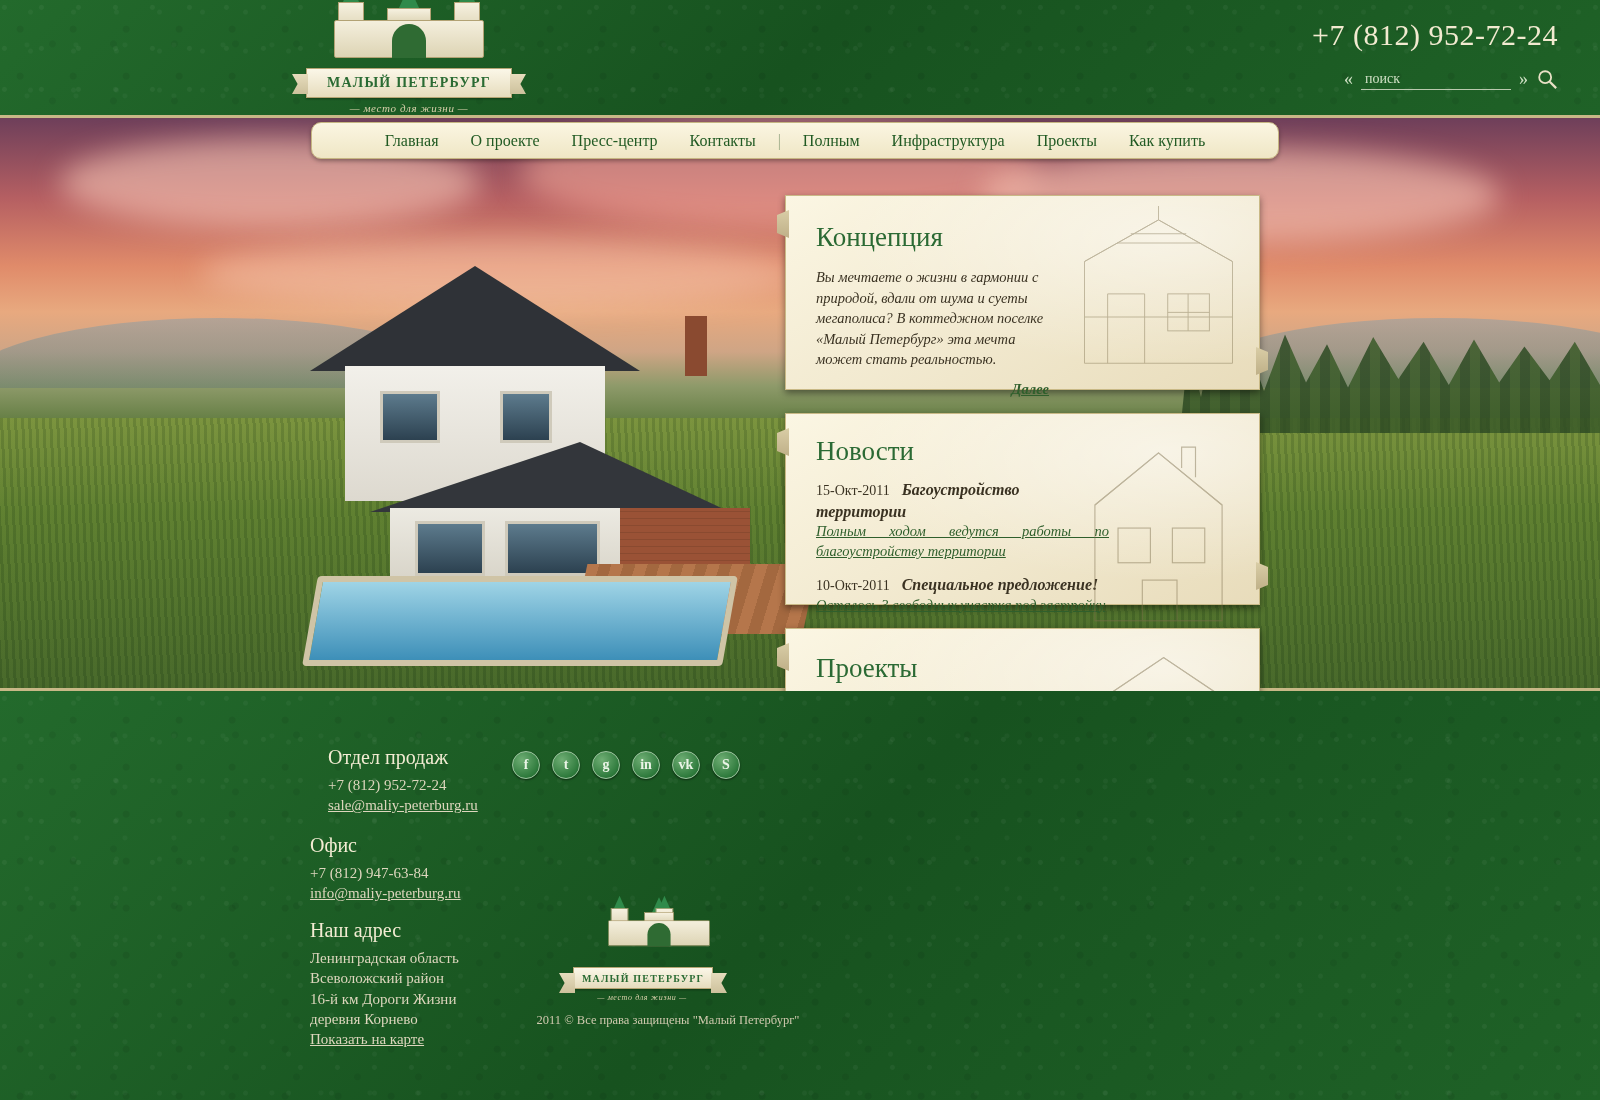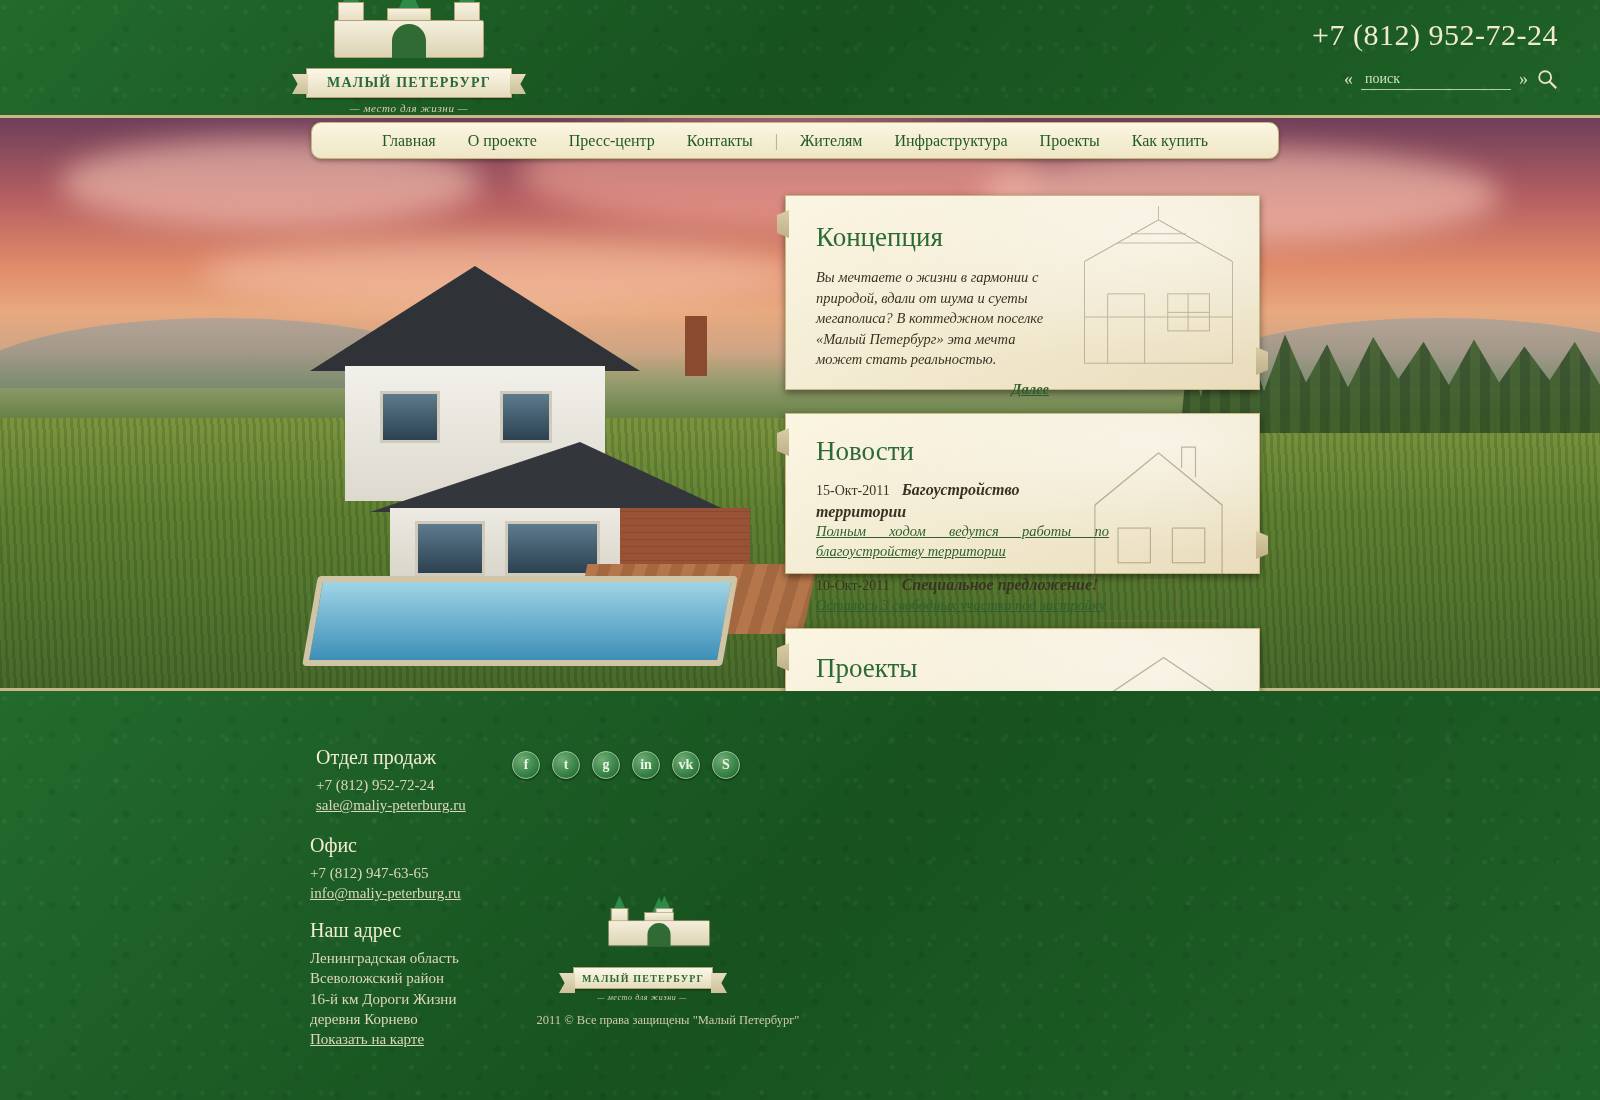--- a/index.html
+++ b/index.html
@@ -237,21 +237,21 @@
     display:inline-block; font-style:italic; font-weight:bold;
     color:#2b5e2b; text-decoration:underline; font-size:15px;
   }
 
   
   #card-concept { left:785px; top:195px; width:475px; height:195px; padding:26px 200px 18px 30px; }
   #card-concept p { margin:14px 0 0; line-height:1.42; }
   #card-concept .more-wrap { text-align:right; margin-top:10px; padding-right:10px;}
 
   
-  #card-news { left:785px; top:413px; width:475px; height:161px; padding:22px 150px 16px 30px; }
+  #card-news { left:785px; top:413px; width:475px; height:192px; padding:22px 150px 16px 30px; }
   .news-item { margin-top:12px; line-height:1.35; }
   .news-date { font-size:14px; color:#3a3222; }
   .news-title { font-style:italic; font-weight:bold; color:#3a3222; margin-left:8px; }
   .news-text { display:block; color:#2f5f2c; text-decoration:underline; text-align:justify; }
   #card-news .more-wrap { text-align:right; margin-top:12px; padding-right:8px;}
 
   
   #card-projects { left:785px; top:628px; width:475px; height:195px; padding:24px 170px 16px 30px; }
   #card-projects ul { list-style:none; margin:16px 0 0; padding:0; }
   #card-projects li { margin:7px 0; }
@@ -264,21 +264,21 @@
   #card-adv li { margin:8px 0; padding-left:28px; position:relative; }
   #card-adv li .tick {
     position:absolute; left:4px; top:-1px; color:#8a7d4f; font-size:15px;
   }
 
   
   #footer { position:absolute; left:0; top:691px; width:1600px; height:409px; }
   .f-head { color:#f3ecd3; font-size:20px; margin:0 0 6px; font-weight:normal; }
   .f-line { color:#ddd6bd; font-size:15px; line-height:1.35; }
   .f-line a { color:#ddd6bd; }
-  #f-sales { position:absolute; left:316px; top:55px; width:250px; }
+  #f-sales { position:absolute; left:328px; top:55px; width:250px; }
   #f-office { position:absolute; left:310px; top:143px; width:250px; }
   #f-address { position:absolute; left:310px; top:228px; width:260px; }
 
   #socials { position:absolute; left:512px; top:60px; display:flex; gap:12px; }
   .soc {
     width:28px; height:28px; border-radius:50%;
     background:radial-gradient(circle at 35% 30%, #6fae74, #2e7a3c 70%, #1d5b27);
     border:1px solid #9ec4a0;
     color:#eaf4e6; font-size:14px; font-weight:bold;
     display:flex; align-items:center; justify-content:center;
@@ -356,21 +356,21 @@
   </div>
 
 </div>
 
 <nav id="nav">
   <a href="#">Главная</a>
   <a href="#">О проекте</a>
   <a href="#">Пресс-центр</a>
   <a href="#">Контакты</a>
   <span class="sep">|</span>
-  <a href="#">Жителям</a>
+  <a href="#">Полным</a>
   <a href="#">Инфраструктура</a>
   <a href="#">Проекты</a>
   <a href="#">Как купить</a>
 </nav>
 
 <div class="card" id="card-concept">
   <svg class="sketch" viewBox="0 0 200 180">
     <g stroke="#7a6c4a" fill="none" stroke-width="1">
       <path d="M20 170 L20 60 L100 15 L180 60 L180 170 Z"></path>
       <path d="M20 60 L100 15 L180 60"></path>
@@ -470,21 +470,21 @@
 <div id="footer" class="leather">
 
   <div id="f-sales">
     <h3 class="f-head">Отдел продаж</h3>
     <div class="f-line">+7 (812) 952-72-24</div>
     <div class="f-line"><a href="#">sale@maliy-peterburg.ru</a></div>
   </div>
 
   <div id="f-office">
     <h3 class="f-head">Офис</h3>
-    <div class="f-line">+7 (812) 947-63-65</div>
+    <div class="f-line">+7 (812) 947-63-84</div>
     <div class="f-line"><a href="#">info@maliy-peterburg.ru</a></div>
   </div>
 
   <div id="f-address">
     <h3 class="f-head">Наш адрес</h3>
     <div class="f-line">Ленинградская область</div>
     <div class="f-line">Всеволожский район</div>
     <div class="f-line">16-й км Дороги Жизни</div>
     <div class="f-line">деревня Корнево</div>
     <div class="f-line"><a href="#">Показать на карте</a></div>

